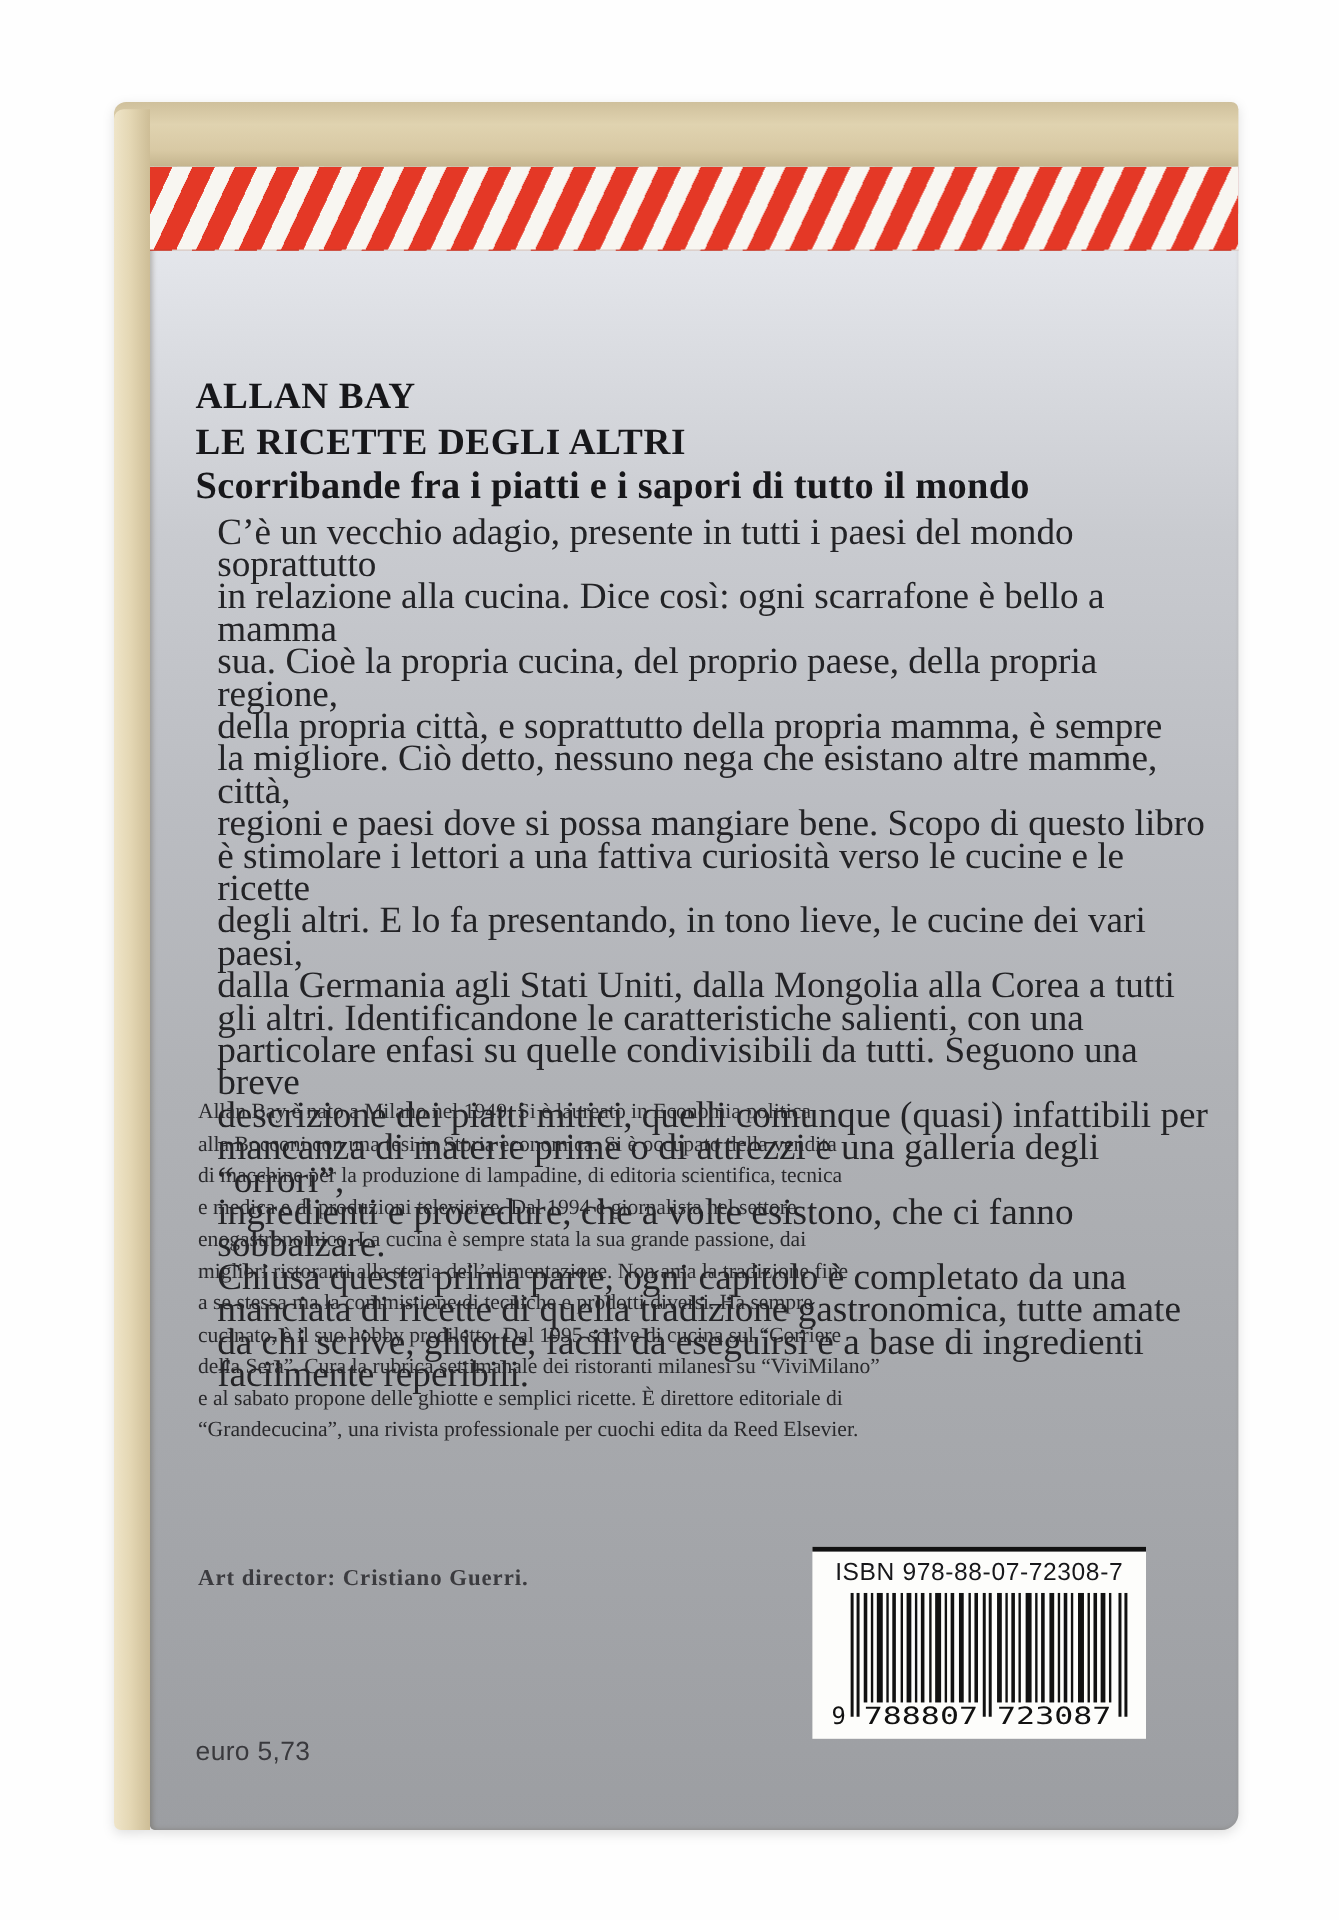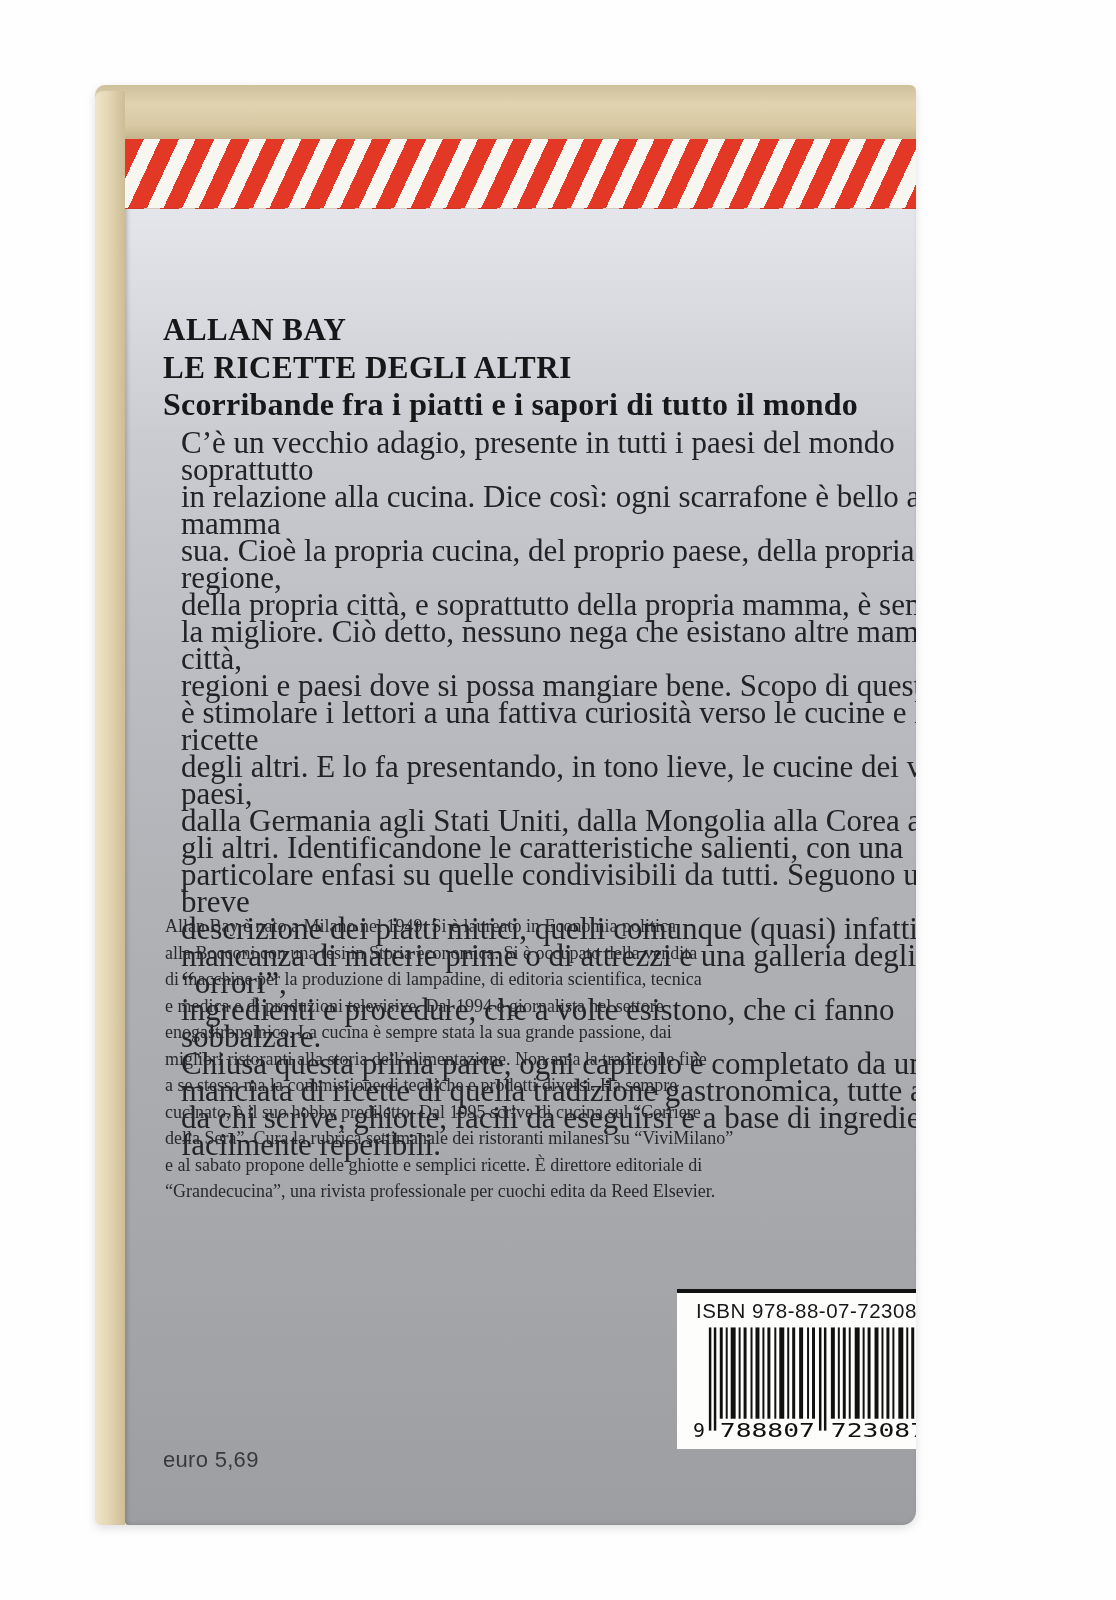--- a/index.html
+++ b/index.html
@@ -7,21 +7,21 @@
     width: 1116px; height: 1600px;
     background: #ffffff;
     font-family: "Liberation Serif", serif;
     overflow: hidden;
   }
   .stage { position: relative; width: 1116px; height: 1600px; background: #fefefe; }
 
   
   .book {
     position: absolute; left: 95px; top: 85px;
-    width: 821px; height: 1440px;
+    width: 937px; height: 1440px;
     filter: drop-shadow(0 3px 5px rgba(0,0,0,0.12));
   }
   .edge-top {
     position: absolute; left: 0; top: 0; right: 0; height: 54px;
     background: linear-gradient(180deg, #cfc09c 0%, #e0d3b0 35%, #d8c9a4 75%, #c4b48d 100%);
     border-radius: 10px 6px 0 0;
   }
   .edge-left {
     position: absolute; left: 0; top: 6px; bottom: 0; width: 30px;
     background: linear-gradient(90deg, #efe5c9 0%, #e4d7b4 45%, #cdbd96 100%);
@@ -140,20 +140,21 @@
 e medica e di produzioni televisive. Dal 1994 è giornalista nel settore
 enogastronomico. La cucina è sempre stata la sua grande passione, dai
 migliori ristoranti alla storia dell’alimentazione. Non ama la tradizione fine
 a se stessa ma la commistione di tecniche e prodotti diversi. Ha sempre
 cucinato, è il suo hobby prediletto. Dal 1995 scrive di cucina sul “Corriere
 della Sera”. Cura la rubrica settimanale dei ristoranti milanesi su “ViviMilano”
 e al sabato propone delle ghiotte e semplici ricette. È direttore editoriale di
 “Grandecucina”, una rivista professionale per cuochi edita da Reed Elsevier.</div>
 
       <div class="credits">
+        <div>Art director: Cristiano Guerri.</div>
       </div>
 
       <div class="isbn-box">
         <div class="isbn-label">ISBN 978-88-07-72308-7</div>
         <svg class="barcode-svg" viewBox="0 0 252 112" xmlns="http://www.w3.org/2000/svg">
 
           <rect x="18" y="0" width="2.5" height="104" fill="#111"></rect>
           <rect x="23" y="0" width="2.5" height="104" fill="#111"></rect>
           <rect x="129" y="0" width="2.5" height="104" fill="#111"></rect>
           <rect x="134" y="0" width="2.5" height="104" fill="#111"></rect>
@@ -193,17 +194,17 @@
           <rect x="222" y="0" width="3" height="92" fill="#111"></rect>
           <rect x="228" y="0" width="4" height="92" fill="#111"></rect>
           <rect x="235" y="0" width="2" height="92" fill="#111"></rect>
 
           <text x="2" y="110">9</text>
           <text x="29" y="110" textLength="96" lengthAdjust="spacingAndGlyphs">788807</text>
           <text x="141" y="110" textLength="96" lengthAdjust="spacingAndGlyphs">723087</text>
         </svg>
       </div>
 
-      <div class="price">euro 5,69</div>
+      <div class="price">euro 5,73</div>
 
     </div>
   </div>
 </div>
 
 </body></html>

